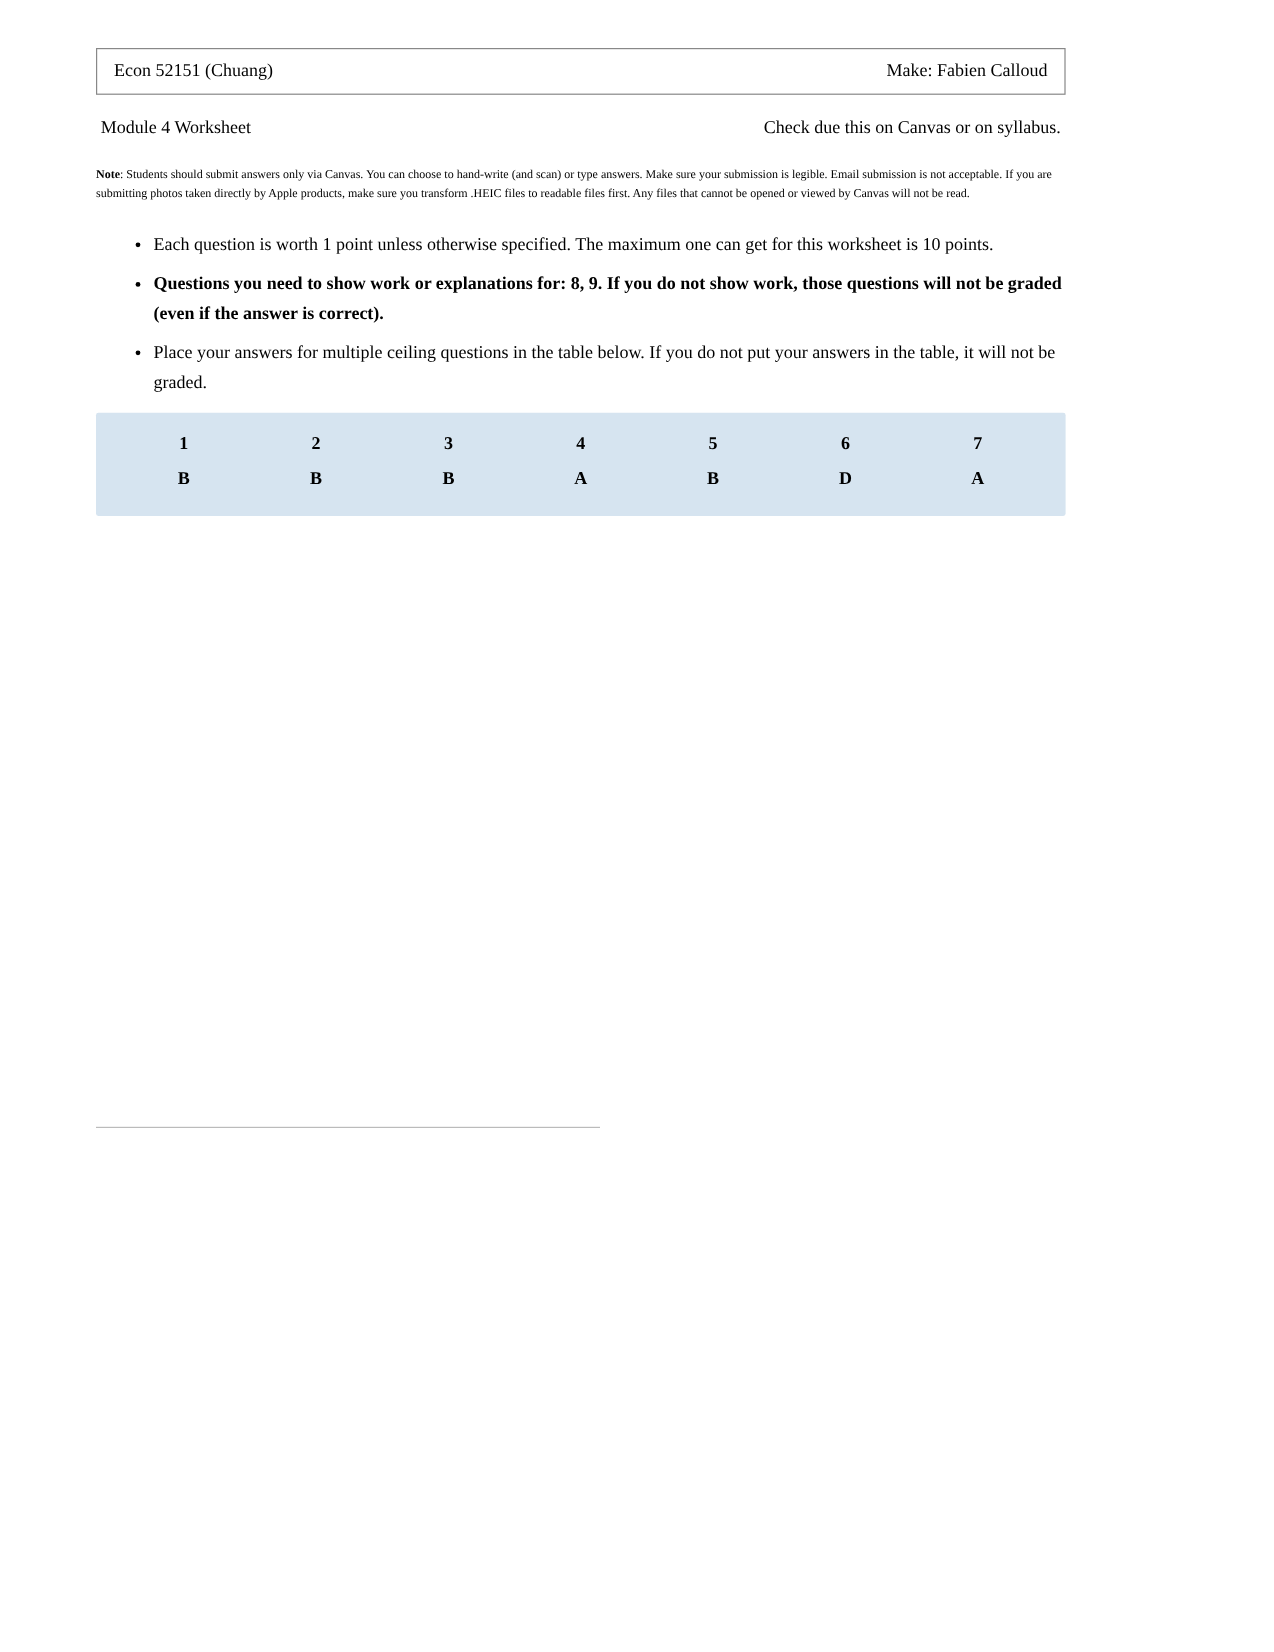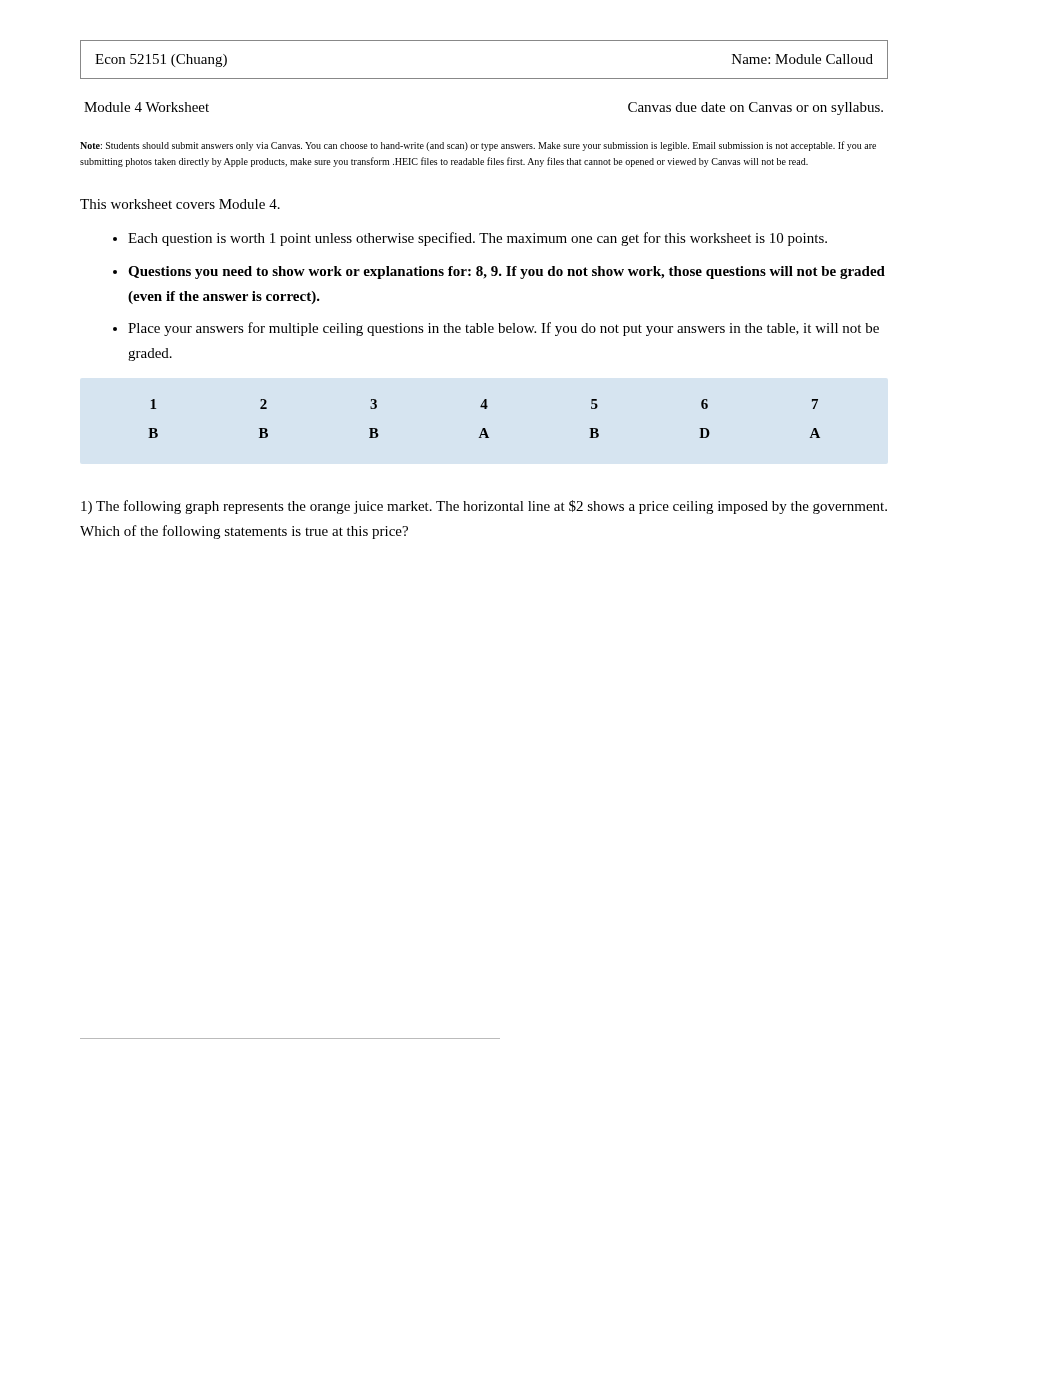--- a/index.html
+++ b/index.html
@@ -139,33 +139,32 @@
       background: #bbb;
     }
   </style>
 </head>
 <body>
 
 <div class="page">
 
   <div class="header-row">
     <div class="header-left">Econ 52151 (Chuang)</div>
-    <div class="header-right">Name: Module Calloud</div>
+    <div class="header-right">Make: Fabien Calloud</div>
   </div>
 
   <div class="subtitle-row">
     <div class="subtitle-left">Module 4 Worksheet</div>
-    <div class="subtitle-right">Canvas due date on Canvas or on syllabus.</div>
+    <div class="subtitle-right">Check due this on Canvas or on syllabus.</div>
   </div>
 
   <div class="note-block">
     <span class="bold-label">Note</span><span>: Students should submit answers only via Canvas. You can choose to hand-write (and scan) or type answers. Make sure your submission is legible. Email submission is not acceptable. If you are submitting photos taken directly by Apple products, make sure you transform .HEIC files to readable files first. Any files that cannot be opened or viewed by Canvas will not be read.</span>
   </div>
 
-  <div class="intro-text">This worksheet covers Module 4.</div>
 
   <ul class="bullet-list">
     <li>
       <span>Each question is worth 1 point unless otherwise specified. The maximum one can get for this worksheet is 10 points.</span>
     </li>
     <li>
       <span class="bold-bullet">Questions you need to show work or explanations for: 8, 9. If you do not show work, those questions will not be graded (even if the answer is correct).</span>
     </li>
     <li>
       <span>Place your answers for multiple ceiling questions in the table below. If you do not put your answers in the table, it will not be graded.</span>
@@ -190,19 +189,18 @@
         <td>B</td>
         <td>A</td>
         <td>B</td>
         <td>D</td>
         <td>A</td>
       </tr>
     </tbody>
       </table>
   </div>
 
-  <div class="question-text">1) The following graph represents the orange juice market. The horizontal line at $2 shows a price ceiling imposed by the government. Which of the following statements is true at this price?</div>
 
   <div class="graph-area">
     <div class="graph-placeholder-line"></div>
   </div>
 
 </div>
 
 </body></html>

